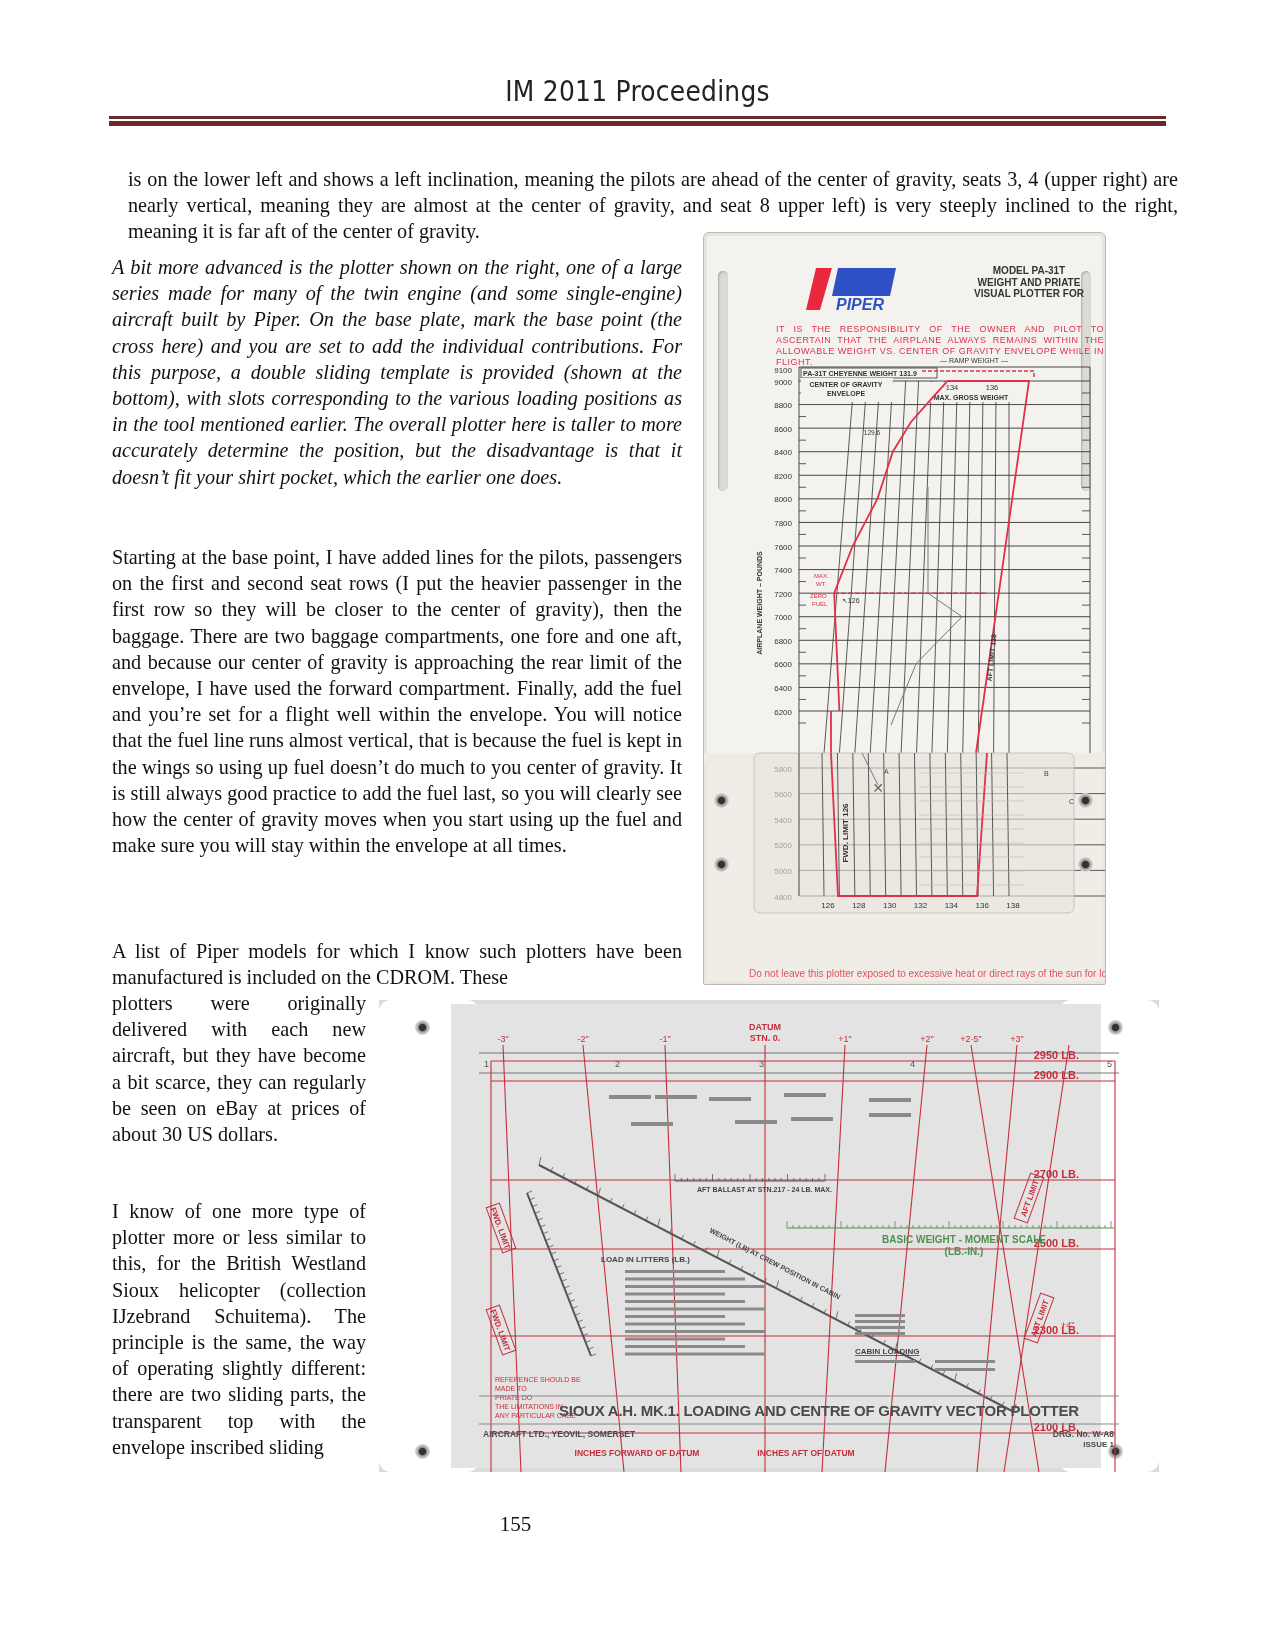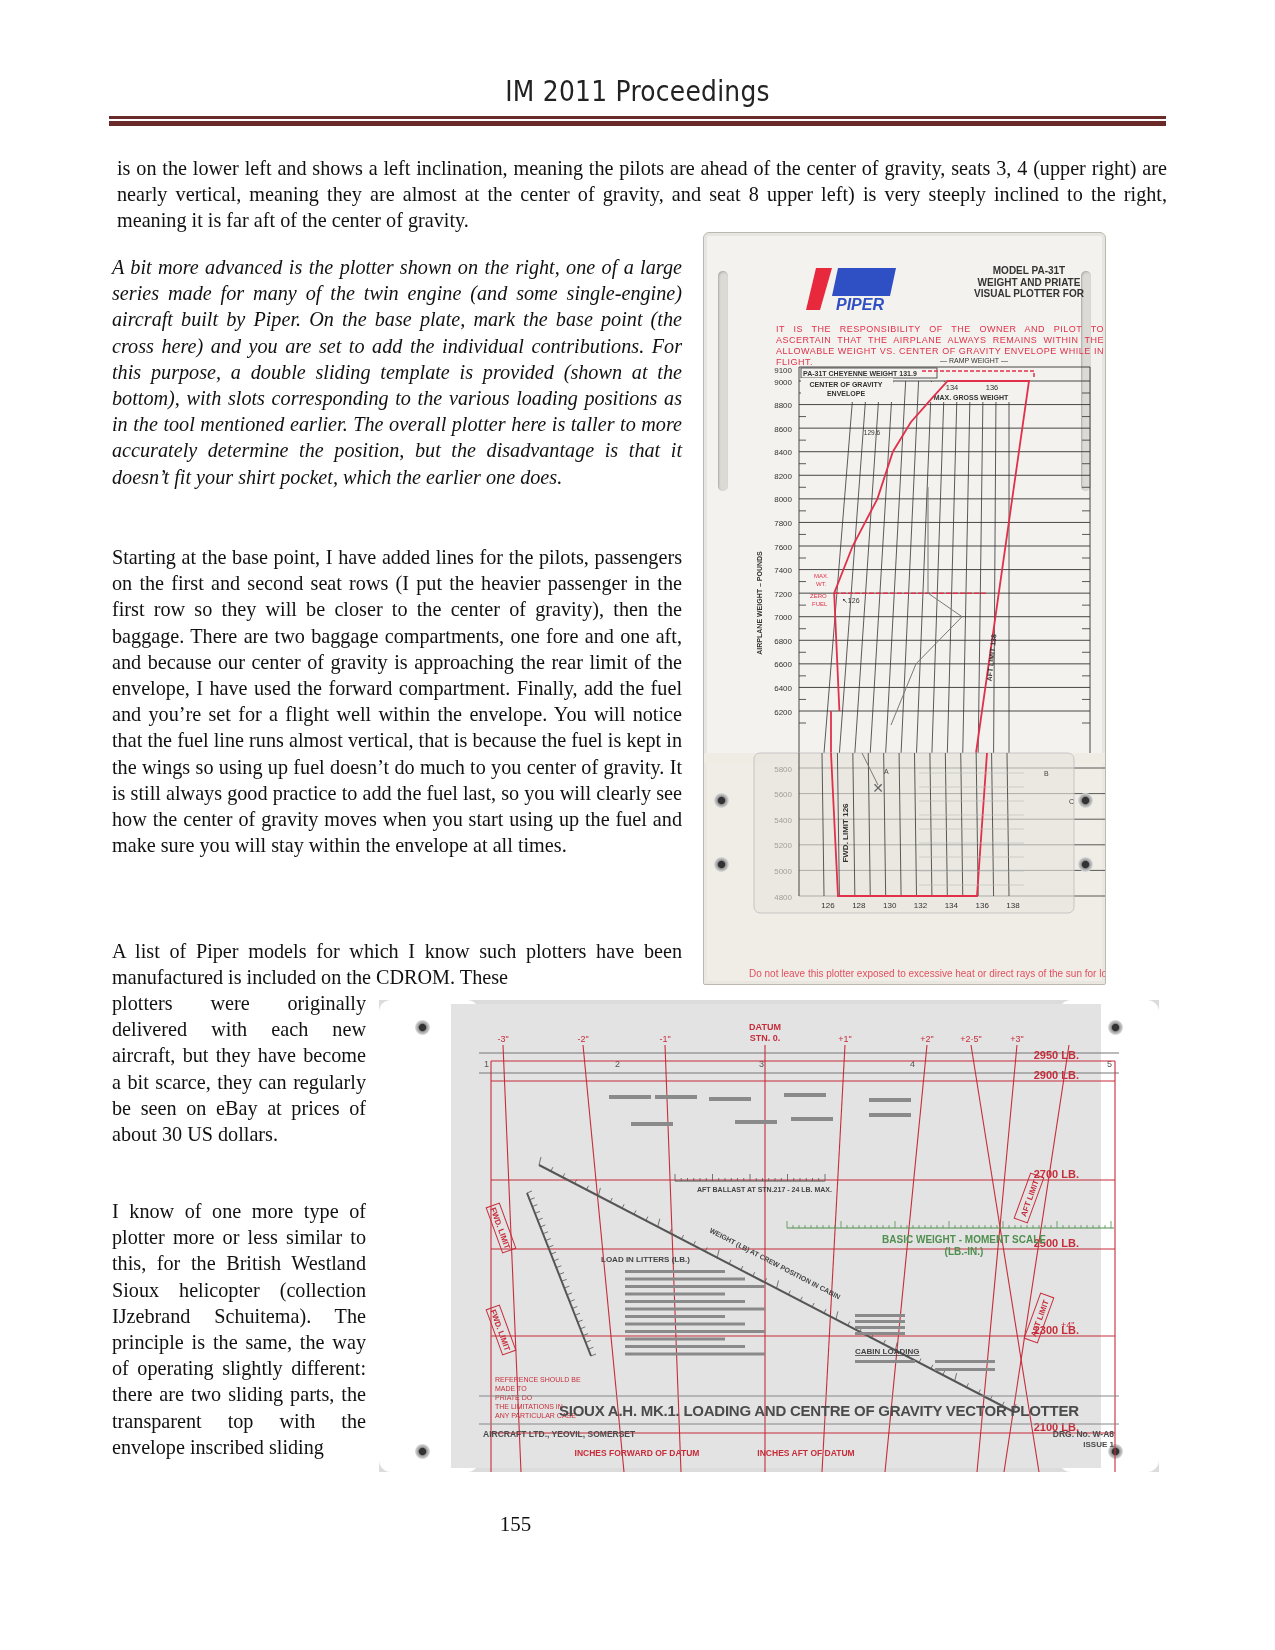--- a/index.html
+++ b/index.html
@@ -33,21 +33,21 @@
   .sioux-plate { position: absolute; left: 72px; top: 4px; width: 650px; height: 464px; background: #e4e3e3; }
   .sioux-chart { position: absolute; left: 0; top: 0; width: 780px; height: 472px; }
 </style>
 </head>
 <body>
 
 <div class="header-title">IM 2011 Proceedings</div>
 <div class="rule-thin"></div>
 <div class="rule-thick"></div>
 
-<p class="para p-intro" style="margin:5px">is on the lower left and shows a left inclination, meaning the pilots are ahead of the center of gravity, seats 3, 4 (upper right) are nearly vertical, meaning they are almost at the center of gravity, and seat 8 upper left) is very steeply inclined to the right, meaning it is far aft of the center of gravity.</p>
+<p class="para p-intro" style="margin:16px">is on the lower left and shows a left inclination, meaning the pilots are ahead of the center of gravity, seats 3, 4 (upper right) are nearly vertical, meaning they are almost at the center of gravity, and seat 8 upper left) is very steeply inclined to the right, meaning it is far aft of the center of gravity.</p>
 <p class="para p-a" style="margin:0">A bit more advanced is the plotter shown on the right, one of a large series made for many of the twin engine (and some single-engine) aircraft built by Piper. On the base plate, mark the base point (the cross here) and you are set to add the individual contributions. For this purpose, a double sliding template is provided (shown at the bottom), with slots corresponding to the various loading positions as in the tool mentioned earlier. The overall plotter here is taller to more accurately determine the position, but the disadvantage is that it doesn’t fit your shirt pocket, which the earlier one does.</p>
 <p class="para p-b" style="margin:0">Starting at the base point, I have added lines for the pilots, passengers on the first and second seat rows (I put the heavier passenger in the first row so they will be closer to the center of gravity), then the baggage. There are two baggage compartments, one fore and one aft, and because our center of gravity is approaching the rear limit of the envelope, I have used the forward compartment. Finally, add the fuel and you’re set for a flight well within the envelope. You will notice that the fuel line runs almost vertical, that is because the fuel is kept in the wings so using up fuel doesn’t do much to you center of gravity. It is still always good practice to add the fuel last, so you will clearly see how the center of gravity moves when you start using up the fuel and make sure you will stay within the envelope at all times.</p>
 <p class="para p-c" style="margin:0">A list of Piper models for which I know such plotters have been manufactured is included on the CDROM. These</p>
 <p class="para p-d" style="margin:0">plotters were originally delivered with each new aircraft, but they have become a bit scarce, they can regularly be seen on eBay at prices of about 30 US dollars.</p>
 <p class="para p-e" style="margin:0">I know of one more type of plotter more or less similar to this, for the British Westland Sioux helicopter (collection IJzebrand Schuitema). The principle is the same, the way of operating slightly different: there are two sliding parts, the transparent top with the envelope inscribed sliding</p>
 
 <div class="piper">
   <div class="slot" style="left:14px"></div>
   <div class="slot" style="right:14px"></div>
 

